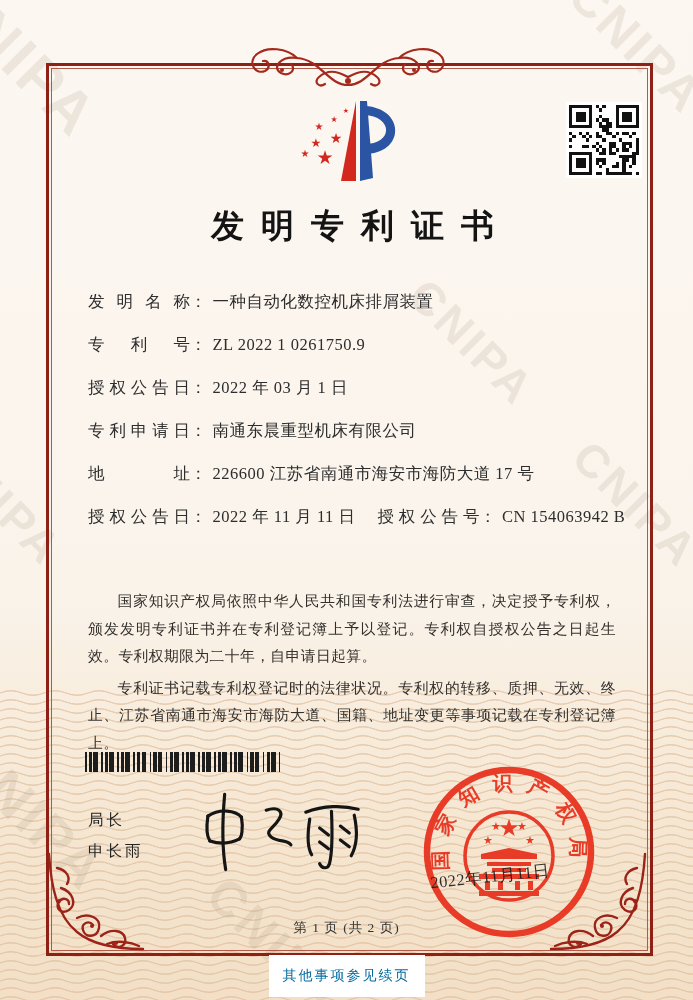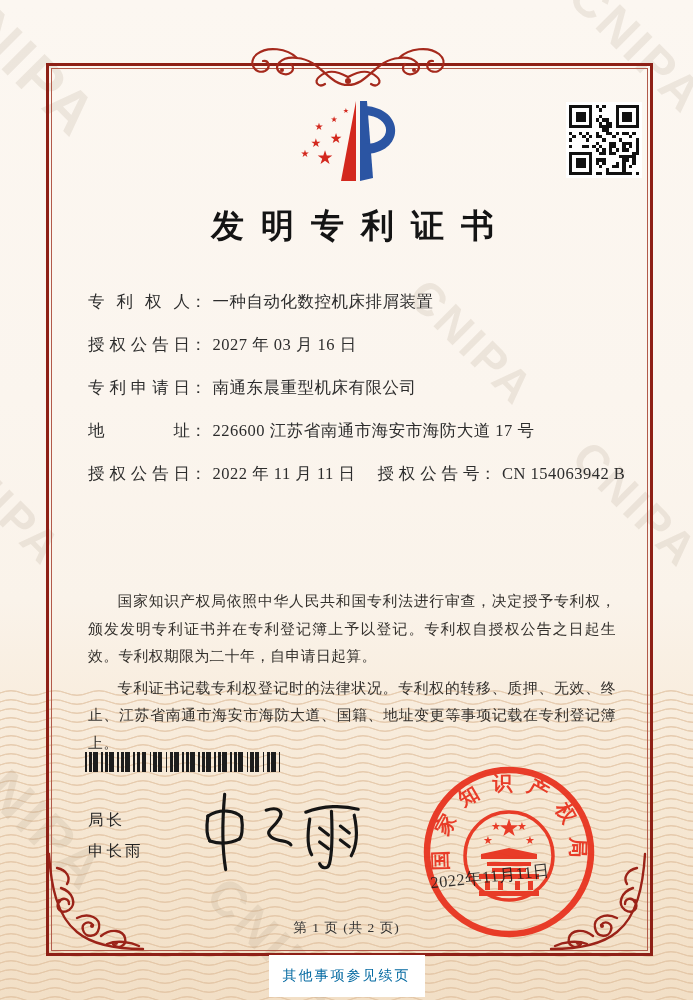--- a/index.html
+++ b/index.html
@@ -260,24 +260,27 @@
         <rect x="16" y="2" width="3" height="3" fill="#111"></rect>
         <rect x="0" y="14" width="7" height="7" fill="#111"></rect>
         <rect x="1" y="15" width="5" height="5" fill="#fff"></rect>
         <rect x="2" y="16" width="3" height="3" fill="#111"></rect>
       </svg></div>
 
   <div class="title">发明专利证书</div>
 
   <div class="fields">
     <div class="frow">
-      <span class="f-label">专利权人</span><span class="f-colon">：</span><span class="f-value">一种自动化数控机床排屑装置</span>
-    </div>
-    <div class="frow">
-      <span class="f-label">授权公告日</span><span class="f-colon">：</span><span class="f-value">2027 年 03 月 16 日</span>
+      <span class="f-label">发明名称</span><span class="f-colon">：</span><span class="f-value">一种自动化数控机床排屑装置</span>
+    </div>
+    <div class="frow">
+      <span class="f-label">专利号</span><span class="f-colon">：</span><span class="f-value">ZL 2022 1 0261750.9</span>
+    </div>
+    <div class="frow">
+      <span class="f-label">授权公告日</span><span class="f-colon">：</span><span class="f-value">2022 年 03 月 1 日</span>
     </div>
     <div class="frow">
       <span class="f-label">专利申请日</span><span class="f-colon">：</span><span class="f-value">南通东晨重型机床有限公司</span>
     </div>
     <div class="frow">
       <span class="f-label">地址</span><span class="f-colon">：</span><span class="f-value">226600 江苏省南通市海安市海防大道 17 号</span>
     </div>
     <div class="frow">
       <span class="f-label">授权公告日</span><span class="f-colon">：</span><span class="f-value">2022 年 11 月 11 日</span><span class="f-second"><span class="f-label">授权公告号</span><span class="f-colon">：</span><span class="f-value">CN 154063942 B</span></span>
     </div>

